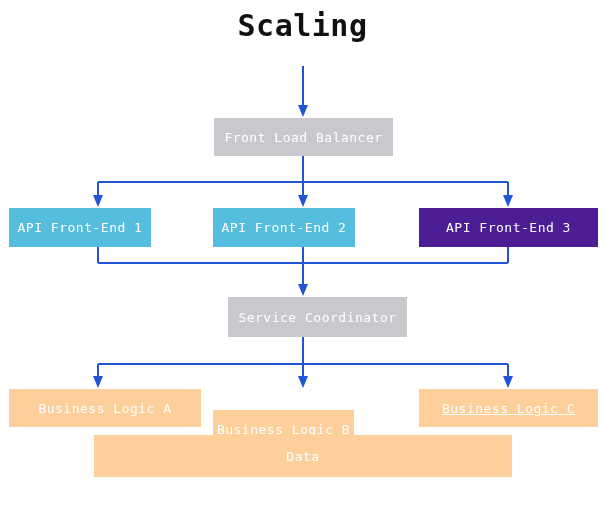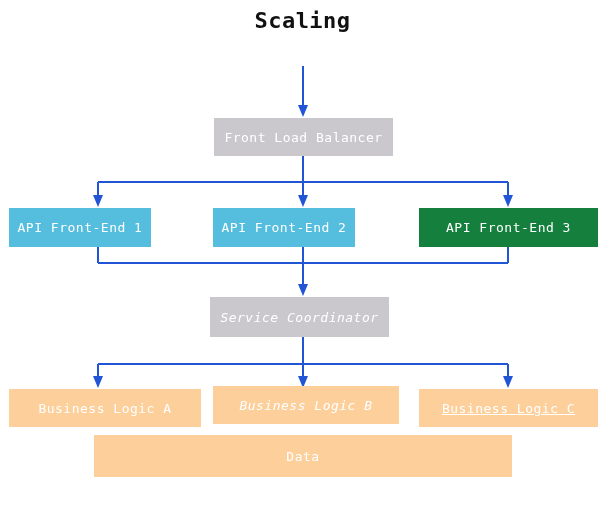--- a/index.html
+++ b/index.html
@@ -14,21 +14,21 @@
     height: 506px;
     background: #ffffff;
     overflow: hidden;
   }
   .diagram-title {
     position: absolute;
     left: 0;
     top: 8px;
     width: 605px;
     text-align: center;
-    font-size: 22px;
+    font-size: 30px;
     font-weight: bold;
     color: var(--title_text, #111111);
     letter-spacing: 0.5px;
   }
   .edges-layer {
     position: absolute;
     left: 0;
     top: 0;
     pointer-events: none;
   }
@@ -49,23 +49,23 @@
     color: var(--node_text, #ffffff);
     font-size: 13px;
     letter-spacing: 0.5px;
     white-space: nowrap;
     box-sizing: border-box;
   }
   #node-flb  { left: 214px; top: 118px; width: 179px; height: 38px; }
   #node-api1 { left:   9px; top: 208px; width: 142px; height: 39px; }
   #node-api2 { left: 213px; top: 208px; width: 142px; height: 39px; }
   #node-api3 { left: 419px; top: 208px; width: 179px; height: 39px; }
-  #node-sc   { left: 210px; top: 297px; width: 179px; height: 40px; font-style: italic; }
+  #node-sc   { left: 228px; top: 297px; width: 179px; height: 40px; }
   #node-bla  { left:   9px; top: 389px; width: 192px; height: 38px; }
-  #node-blb  { left: 213px; top: 386px; width: 186px; height: 38px; font-style: italic; }
+  #node-blb  { left: 213px; top: 410px; width: 141px; height: 38px; }
   #node-blc  { left: 419px; top: 389px; width: 179px; height: 38px; text-decoration: underline; }
   #node-data { left:  94px; top: 435px; width: 418px; height: 42px; }
 </style>
 </head>
 <body>
 
 <div class="canvas">
 
   <div class="diagram-title">Scaling</div>
 
@@ -92,20 +92,20 @@
       <path class="edge" d="M303,337 V364 M98,364 H508 M98,364 V377 M303,364 V377 M508,364 V377"></path>
       <polygon class="head" points="98,388 93,376 103,376"></polygon>
       <polygon class="head" points="303,388 298,376 308,376"></polygon>
       <polygon class="head" points="508,388 503,376 513,376"></polygon>
     </g>
   </svg>
 
   <div class="node" id="node-flb" style="background: rgb(203, 200, 205);">Front Load Balancer</div>
   <div class="node" id="node-api1" style="background: rgb(85, 190, 223);">API Front-End 1</div>
   <div class="node" id="node-api2" style="background: rgb(85, 190, 223);">API Front-End 2</div>
-  <div class="node" id="node-api3" style="background: #15803d;">API Front-End 3</div>
+  <div class="node" id="node-api3" style="background: #4c1d95;">API Front-End 3</div>
   <div class="node" id="node-sc" style="background: rgb(203, 200, 205);">Service Coordinator</div>
   <div class="node" id="node-bla" style="background: rgb(253, 207, 155);">Business Logic A</div>
   <div class="node" id="node-blb" style="background: rgb(253, 207, 155);">Business Logic B</div>
   <div class="node" id="node-blc" style="background: rgb(253, 207, 155);">Business Logic C</div>
   <div class="node" id="node-data" style="background: rgb(253, 207, 155);">Data</div>
 
 </div>
 
 </body></html>

